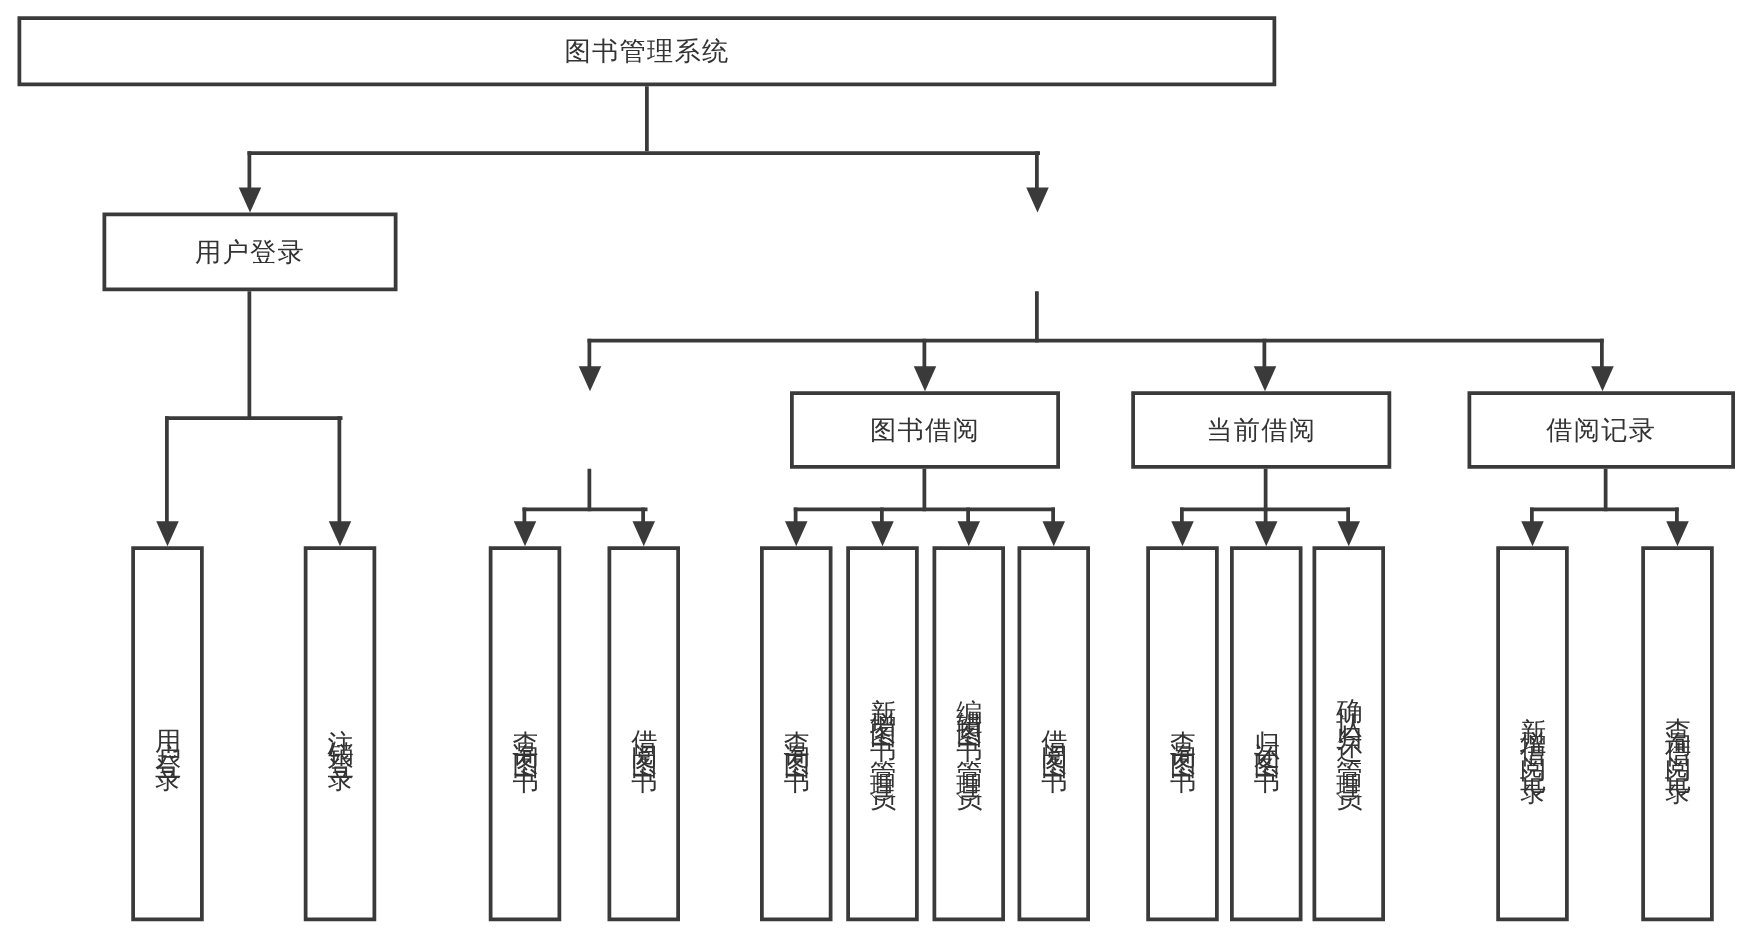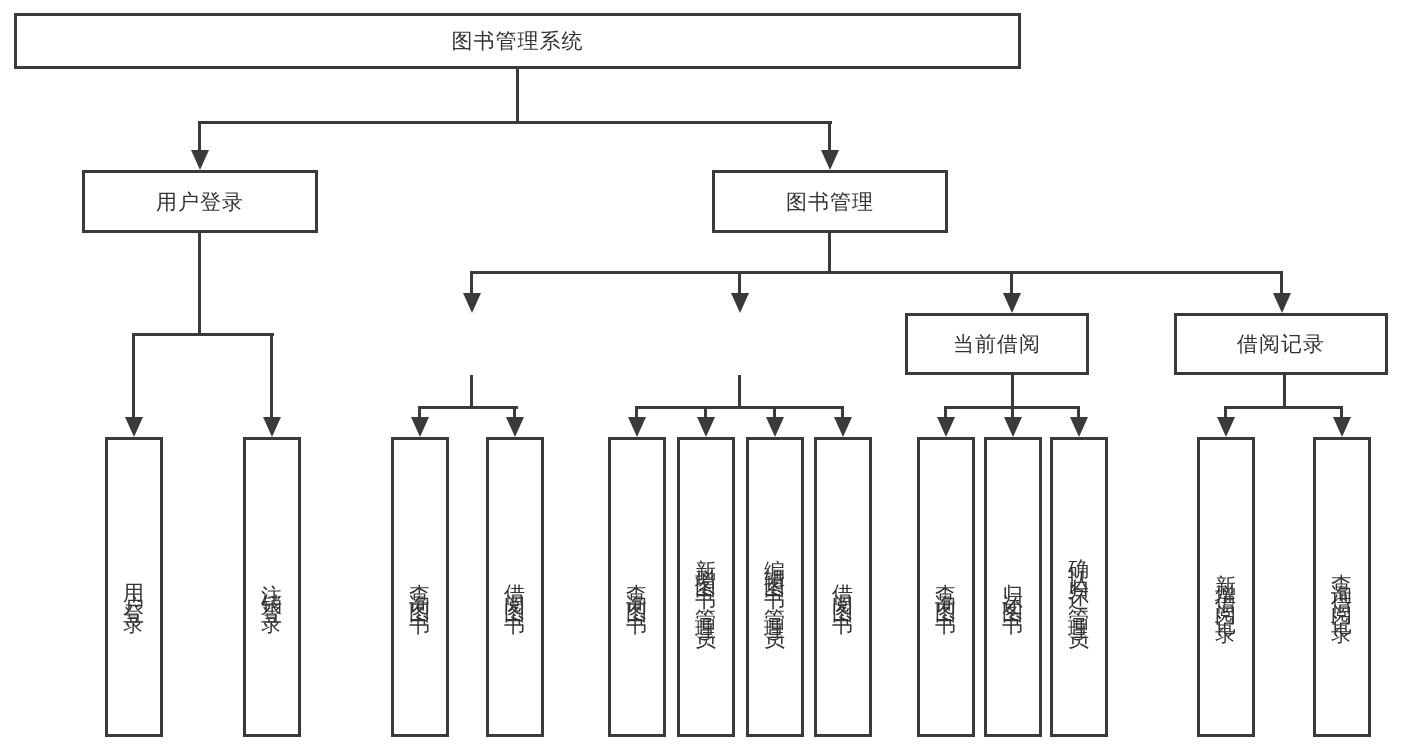--- a/index.html
+++ b/index.html
@@ -70,25 +70,25 @@
 
 <div class="canvas">
 
   <div class="box root">
     <span class="hlabel">图书管理系统</span>
   </div>
 
   <div class="box lvl2" style="left:82px">
     <span class="hlabel">用户登录</span>
   </div>
-  <div class="box lvl2" style="left:712px">
-    <span class="hlabel">图书管理</span>
+
+  <div class="box lvl3" style="left:632px;width:216px">
+    <span class="hlabel">图书借阅</span>
   </div>
-
-  <div class="box lvl3" style="left:905px;width:184px">
+  <div class="box lvl3" style="left:905px;width:208px">
     <span class="hlabel">当前借阅</span>
   </div>
   <div class="box lvl3" style="left:1174px;width:214px">
     <span class="hlabel">借阅记录</span>
   </div>
 
   <div class="box leaf" style="left:105px">
     <span class="vlabel">用户登录</span>
   </div>
   <div class="box leaf" style="left:243px">

